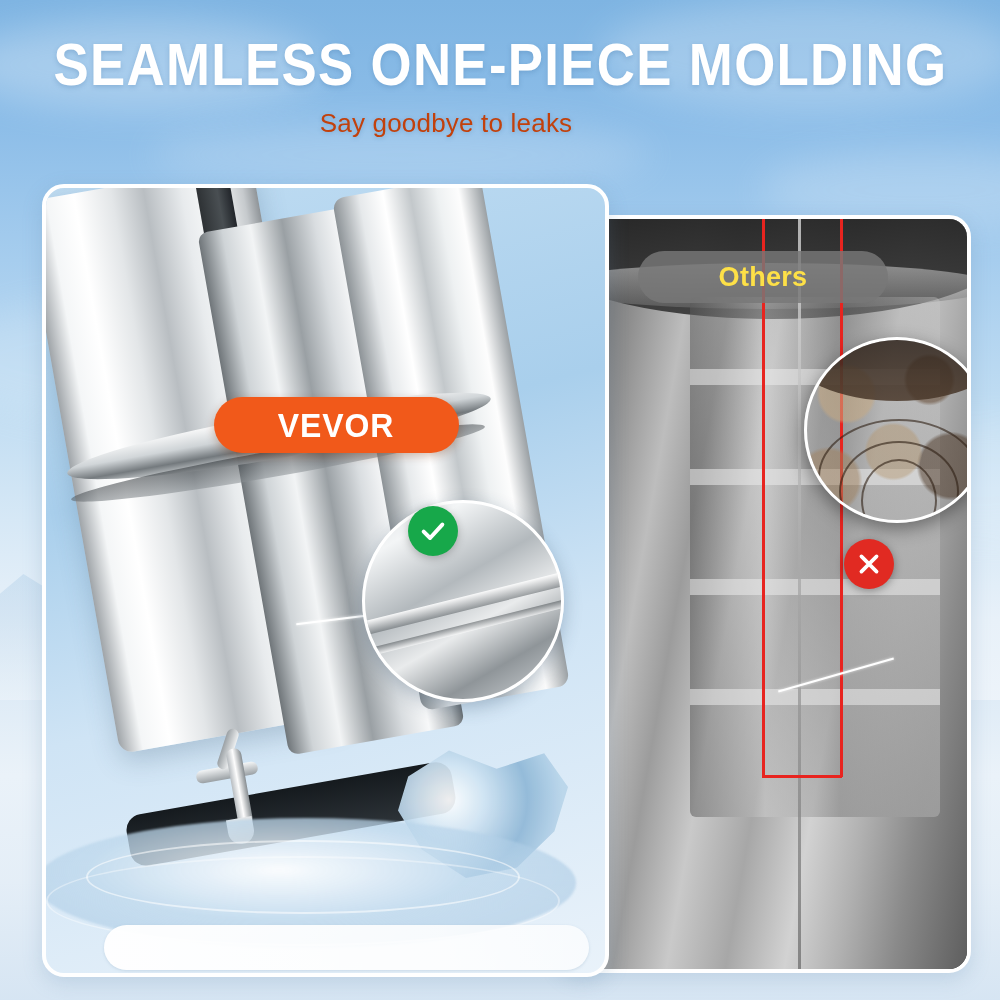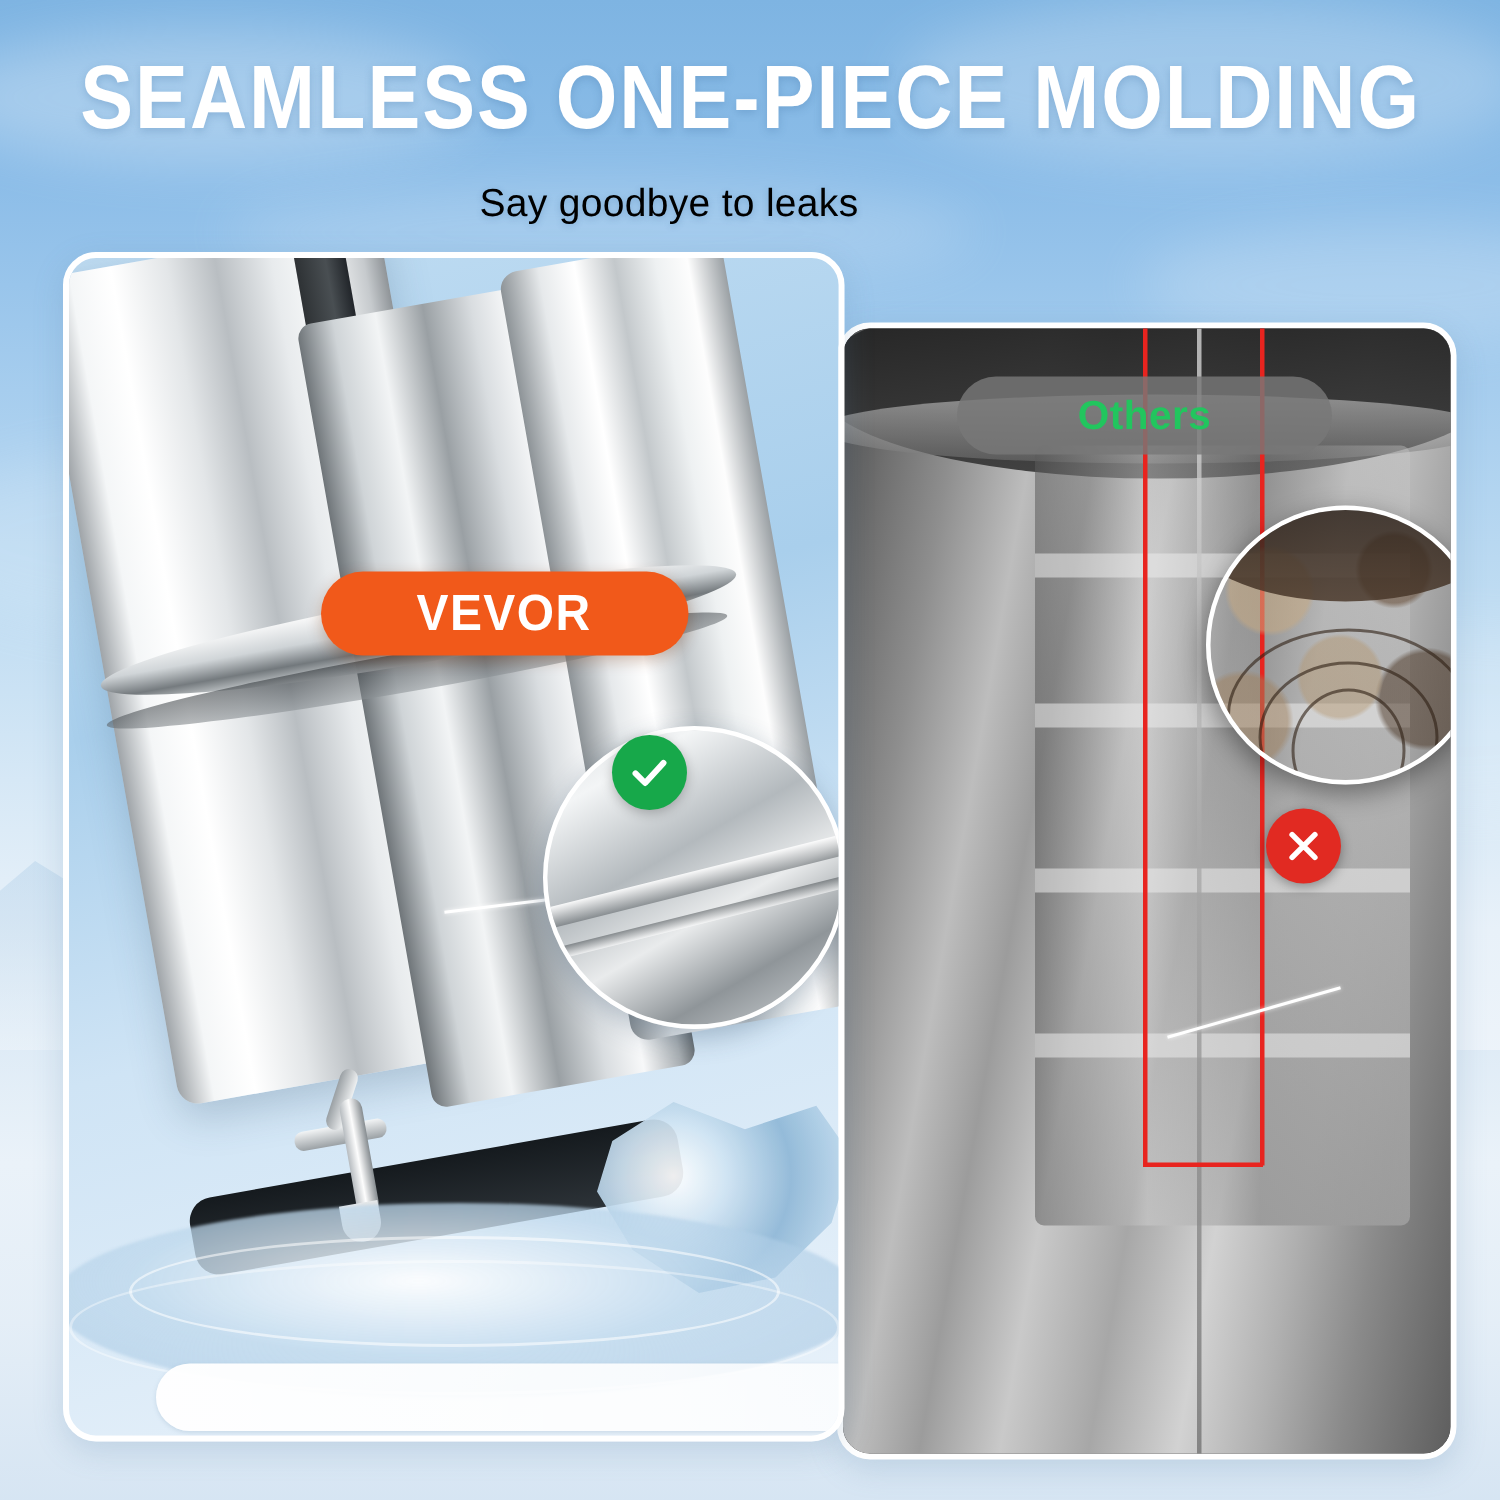--- a/index.html
+++ b/index.html
@@ -34,28 +34,28 @@
 
   
   .heading{position:absolute;left:0;top:34px;width:892px;text-align:center;}
   .title{
     color:#ffffff;font-weight:700;font-size:60px;line-height:62px;
     letter-spacing:1.5px;white-space:nowrap;
     transform:scaleX(.88);transform-origin:center;
     text-shadow:0 2px 6px rgba(60,110,160,.28);
     font-family:"Liberation Sans","DejaVu Sans",sans-serif;
   }
-  .subtitle{margin-top:24px;color:#000000;font-size:26px;font-weight:400;
+  .subtitle{margin-top:12px;color:#c2410c;font-size:26px;font-weight:400;
     letter-spacing:.2px;text-shadow:0 1px 4px rgba(60,110,160,.30);}
 
   
   .panel{position:absolute;border:4px solid #ffffff;border-radius:22px;overflow:hidden;
     box-shadow:0 6px 20px rgba(90,130,170,.22);}
-  .panel-left{left:42px;top:168px;width:513px;height:785px;
-    background:linear-gradient(165deg,#bfdcf2 0%,#a9cfec 35%,#cfe4f5 60%,#e9f2fa 100%);}
+  .panel-left{left:42px;top:184px;width:513px;height:785px;
+    background:linear-gradient(165deg,#bfdcf2 0%,#a9cfec 35%,#cfe4f5 60%,#e9f2fa 100%);padding-left:46px;}
   .panel-right{left:558px;top:215px;width:405px;height:750px;background:#3a3a3a;}
 
   
   .prod{position:absolute;left:0;top:0;width:513px;height:785px;}
   .body-main{position:absolute;left:24px;top:-10px;width:232px;height:560px;border-radius:14px;
     background:linear-gradient(90deg,#9fa4a8 0%,#f4f6f7 10%,#ffffff 22%,#e3e6e8 38%,#b9bec2 52%,#e8ebed 68%,#fbfcfc 82%,#c6cacd 94%,#8f9498 100%);
     transform:rotate(-10deg);box-shadow:0 10px 26px rgba(60,90,120,.25);}
   .body-dark-strip{position:absolute;left:176px;top:-14px;width:34px;height:320px;
     background:linear-gradient(90deg,#1d2124,#3a4044 60%,#11151a);transform:rotate(-10deg);opacity:.92;}
   .body-mid{position:absolute;left:196px;top:26px;width:178px;height:530px;border-radius:10px;
@@ -153,21 +153,21 @@
     background:linear-gradient(90deg,rgba(255,255,255,.97),rgba(255,255,255,.88) 70%,rgba(255,255,255,.72));
     box-shadow:0 1px 3px rgba(120,150,180,.25);padding-left:10px;box-sizing:border-box;}
   .ico-ok{width:32px;height:32px;border-radius:50%;background:#17b24b;flex:0 0 32px;
     display:flex;align-items:center;justify-content:center;}
   .ico-ok svg{width:19px;height:19px;}
   .row-ok .txt{margin-left:11px;color:#111;font-size:20.5px;font-weight:400;letter-spacing:-.1px;white-space:nowrap;}
 
   
   .others{position:absolute;left:76px;top:32px;width:250px;height:52px;border-radius:26px;
     background:rgba(120,120,120,.82);display:flex;align-items:center;justify-content:center;}
-  .others span{color:#22c55e;font-size:27px;font-weight:700;letter-spacing:.3px;}
+  .others span{color:#fde047;font-size:27px;font-weight:700;letter-spacing:.3px;}
 </style>
 </head>
 <body>
 
 <div id="stage">
 
   <div class="bg-sky"></div>
   <div class="bg-cloud c1"></div>
   <div class="bg-cloud c2"></div>
   <div class="bg-cloud c3"></div>

